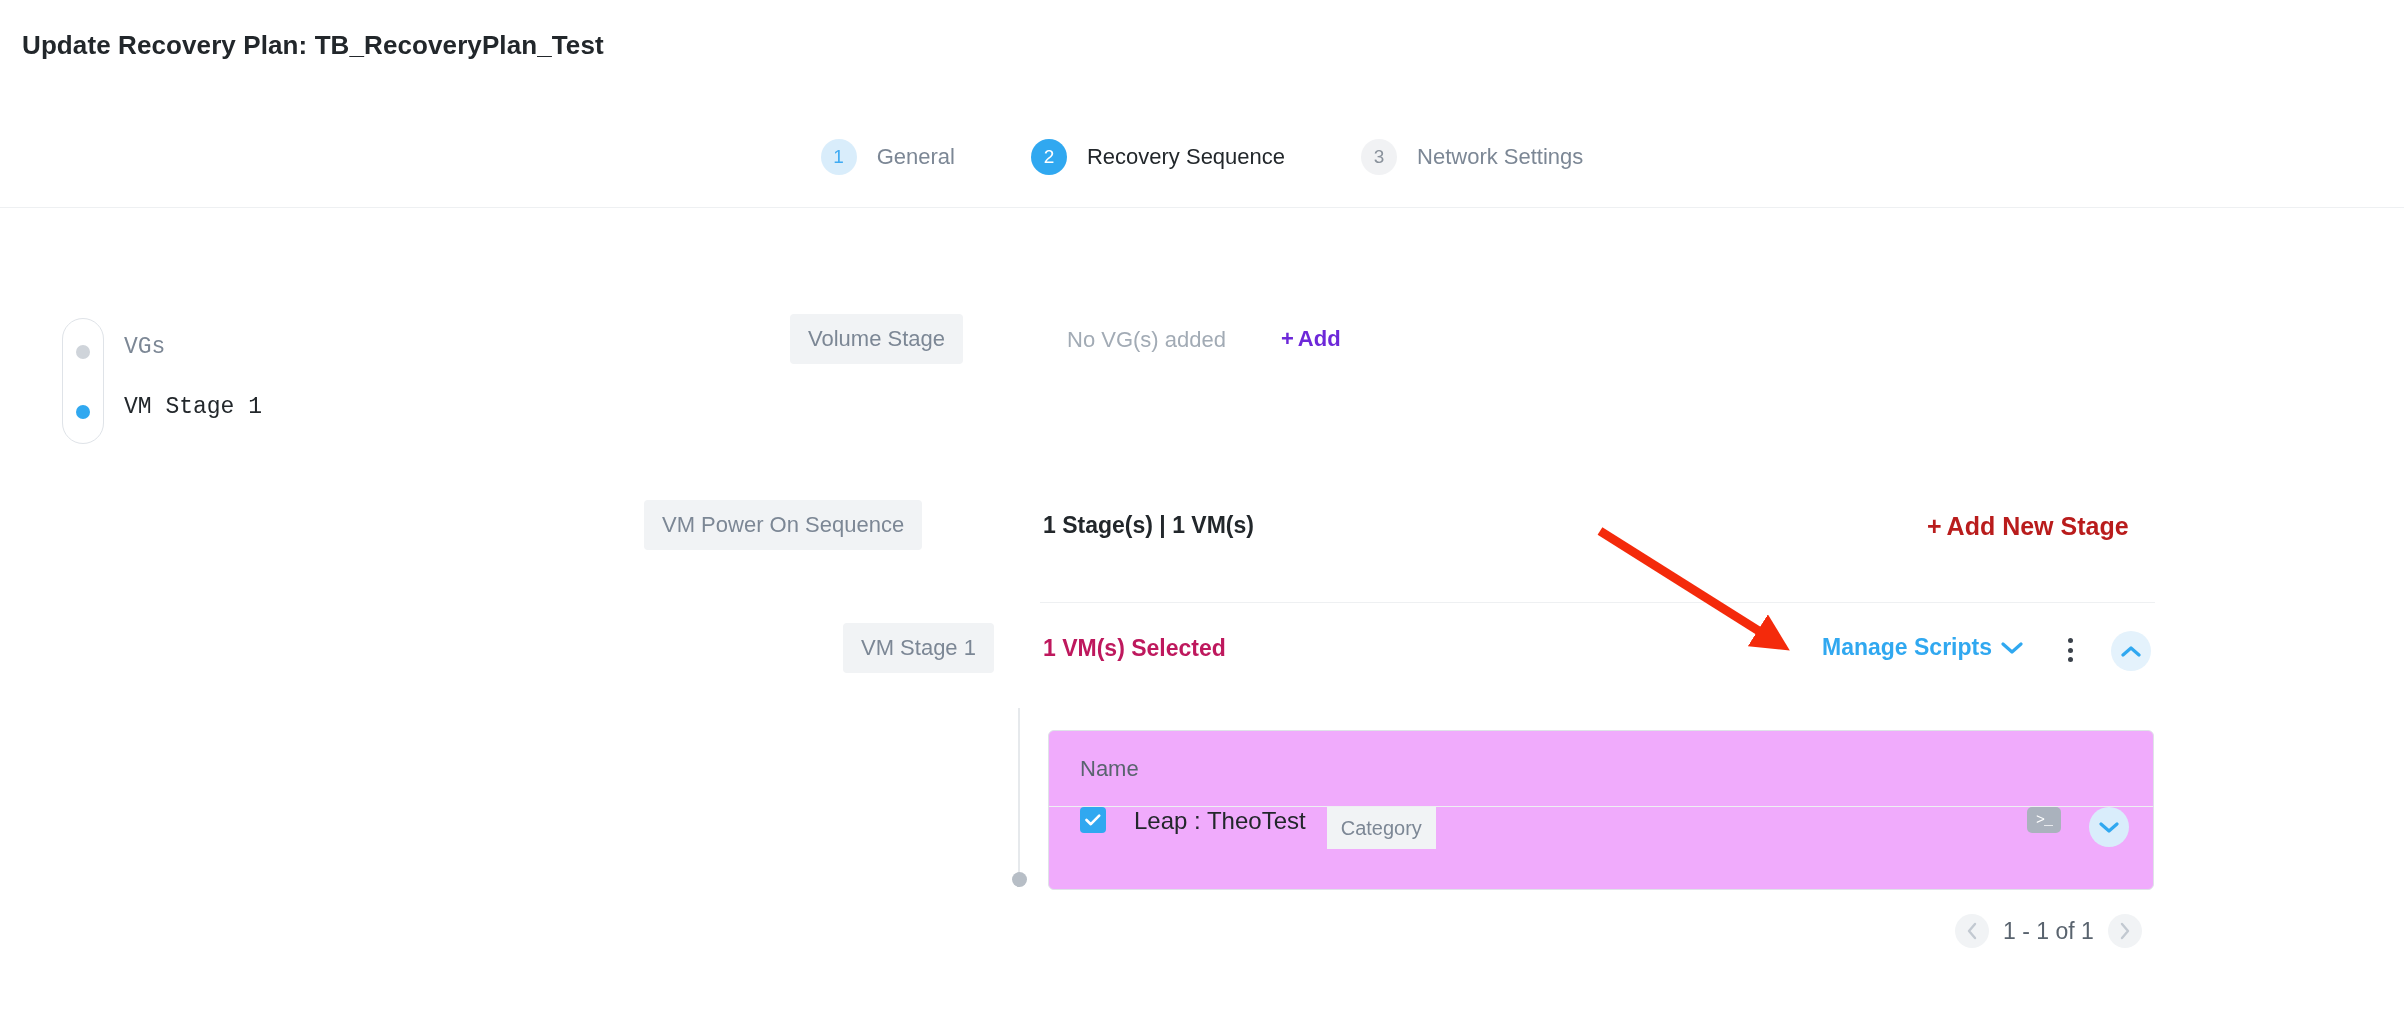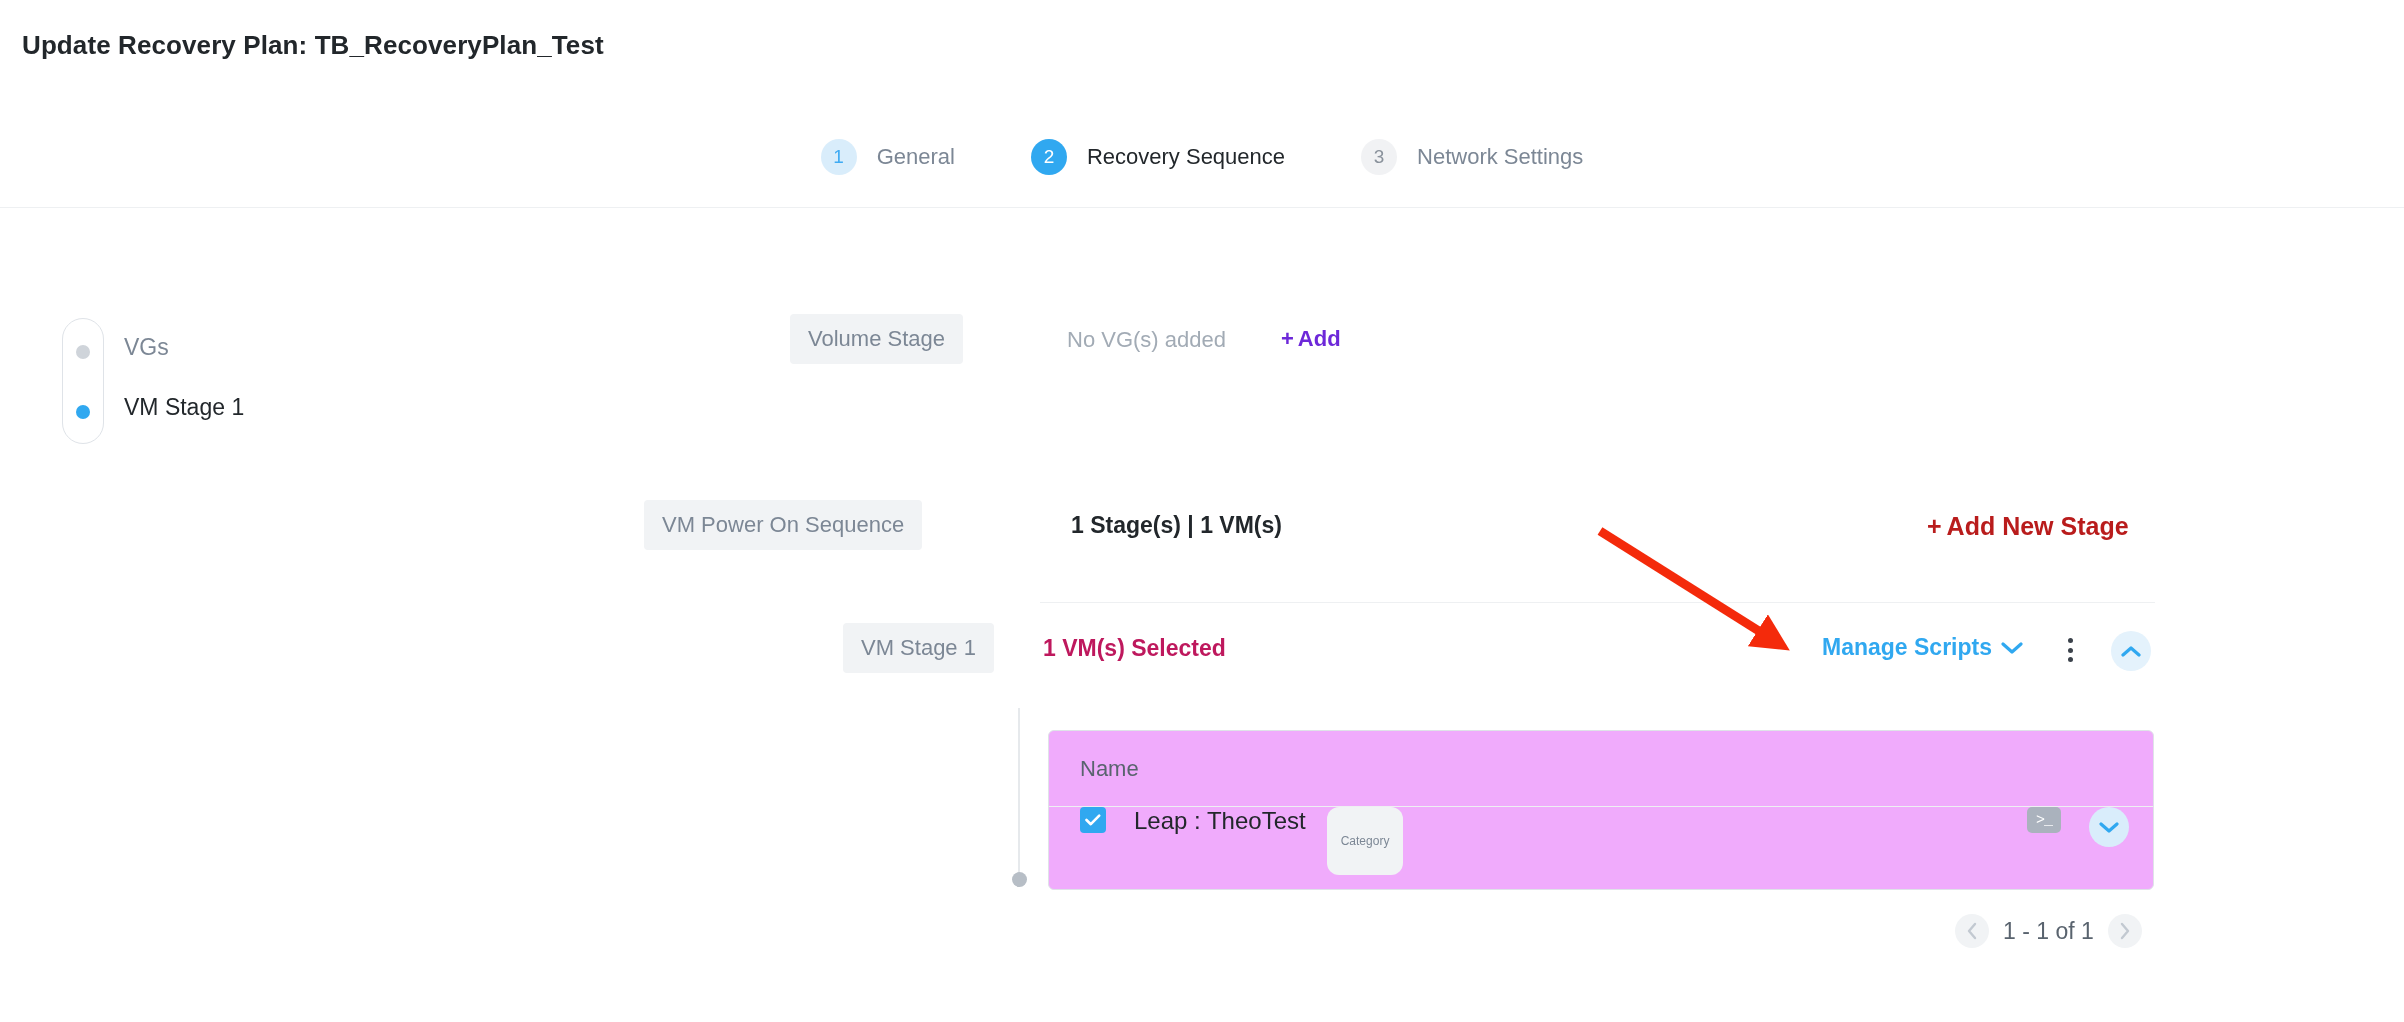--- a/index.html
+++ b/index.html
@@ -67,21 +67,21 @@
   }
   .stage-nav .dot {
     position: absolute; left: 50%; transform: translateX(-50%);
     width: 14px; height: 14px; border-radius: 50%;
   }
   .stage-nav .dot-vgs { top: 26px; background: #cfd4da; }
   .stage-nav .dot-stage { top: 86px; background: #30a8f0; }
 
   .stage-nav-labels { position: absolute; left: 124px; top: 318px; }
   .stage-nav-label {
-    position: absolute; white-space: nowrap; line-height: 1;
+    position: absolute; white-space: nowrap; line-height: 1; font-family: Liberation Mono, monospace;
   }
   .lbl-vgs { top: 18px; font-size: 23px; color: #7c8795; }
   .lbl-stage1 { top: 78px; font-size: 23px; color: #22272b; }
 
   
   .chip {
     display: inline-flex; align-items: center;
     background: #f1f3f5; color: #7c8795;
     border-radius: 4px;
     font-size: 22px; line-height: 1;
@@ -101,21 +101,21 @@
     font-size: 22px; color: #6d28d9; font-weight: bold;
     white-space: nowrap; cursor: pointer;
   }
   .row-vg .vg-add .plus { margin-right: 4px; }
 
   
   .row-seq { position: absolute; left: 0; top: 500px; width: 2404px; }
   .row-seq .chip-wrap { position: absolute; left: 644px; top: 0; }
   .row-seq .seq-count {
     position: absolute; left: 1043px; top: 12px;
-    font-size: 23px; font-weight: bold; color: #22272b; white-space: nowrap; margin-left: 28px;
+    font-size: 23px; font-weight: bold; color: #22272b; white-space: nowrap;
   }
   .row-seq .add-stage {
     position: absolute; left: 1927px; top: 12px;
     font-size: 25px; color: #b91c1c; font-weight: bold;
     white-space: nowrap; cursor: pointer;
   }
   .row-seq .add-stage .plus { margin-right: 5px; }
 
   .divider {
     position: absolute; left: 1040px; top: 602px;
@@ -182,22 +182,22 @@
     width: 26px; height: 26px; border-radius: 4px; background: #30a8f0;
     display: flex; align-items: center; justify-content: center;
     flex: 0 0 auto; cursor: pointer;
   }
   .row-name {
     margin-left: 28px; font-size: 24px; color: #22272b; white-space: nowrap;
   }
   .cat-chip {
     margin-left: 21px;
     background: #f1f3f5; color: #7c8795;
-    border-radius: 12px; font-size: 12px; line-height: 1;
-    padding: 28px 14px; white-space: nowrap;
+    border-radius: 0; font-size: 20px; line-height: 1;
+    padding: 11px 14px; white-space: nowrap;
   }
   .row-spacer { flex: 1 1 auto; }
   .script-icon {
     width: 34px; height: 26px; border-radius: 5px; background: #aab2bd;
     display: flex; align-items: center; justify-content: center;
     color: #ffffff; font-size: 15px; font-family: "Liberation Mono", monospace;
     letter-spacing: -1px; flex: 0 0 auto; cursor: pointer;
   }
   .row-expand {
     margin-left: 28px; position: static; width: 40px; height: 40px;

